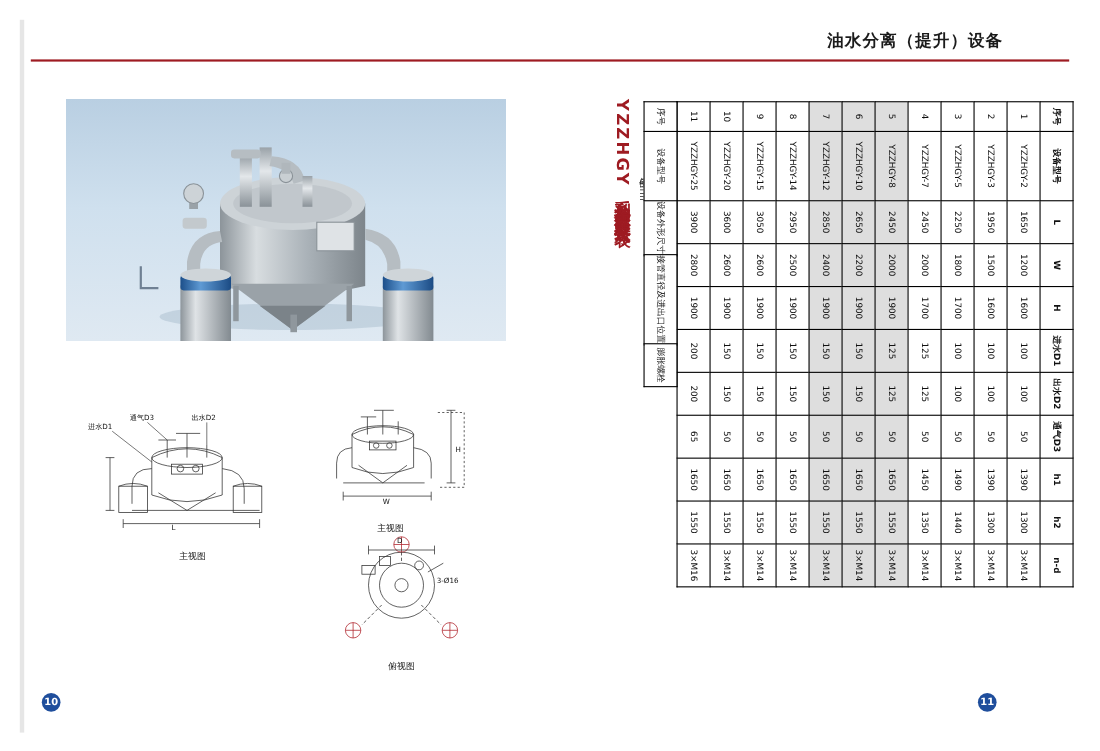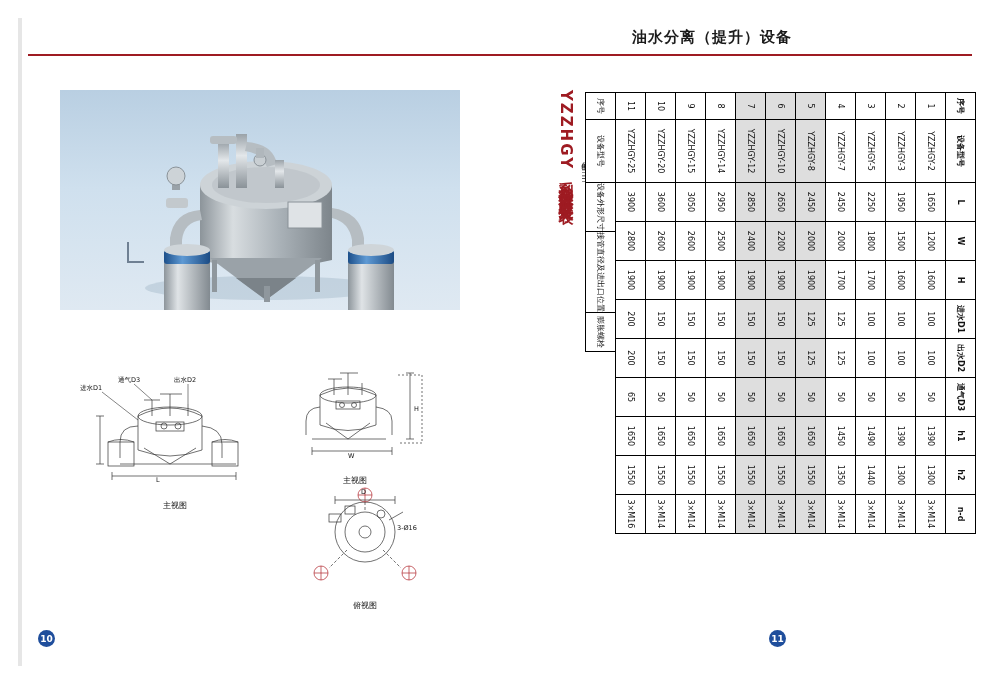--- a/index.html
+++ b/index.html
@@ -3,21 +3,21 @@
 <meta charset="utf-8">
 <style>
   html,body{margin:0;padding:0;}
   body{
     width:1000px;height:683px;
     background:#ffffff;
     font-family:"DejaVu Sans","Liberation Sans",sans-serif;
     position:relative;
     overflow:hidden;
   }
-  .page{position:absolute;left:0;top:0;width:824px;height:683px;background:#fff;}
+  .page{position:absolute;left:0;top:0;width:944px;height:683px;background:#fff;}
 
   
   .header-rule{
     position:absolute;left:28px;top:54px;width:944px;height:2px;background:#9e1b22;
   }
   .header-title{
     position:absolute;right:32px;top:28px;
     font-size:15px;font-weight:bold;color:#1b1b1b;letter-spacing:1px;
     font-family:"DejaVu Sans","Liberation Sans",sans-serif;
   }

